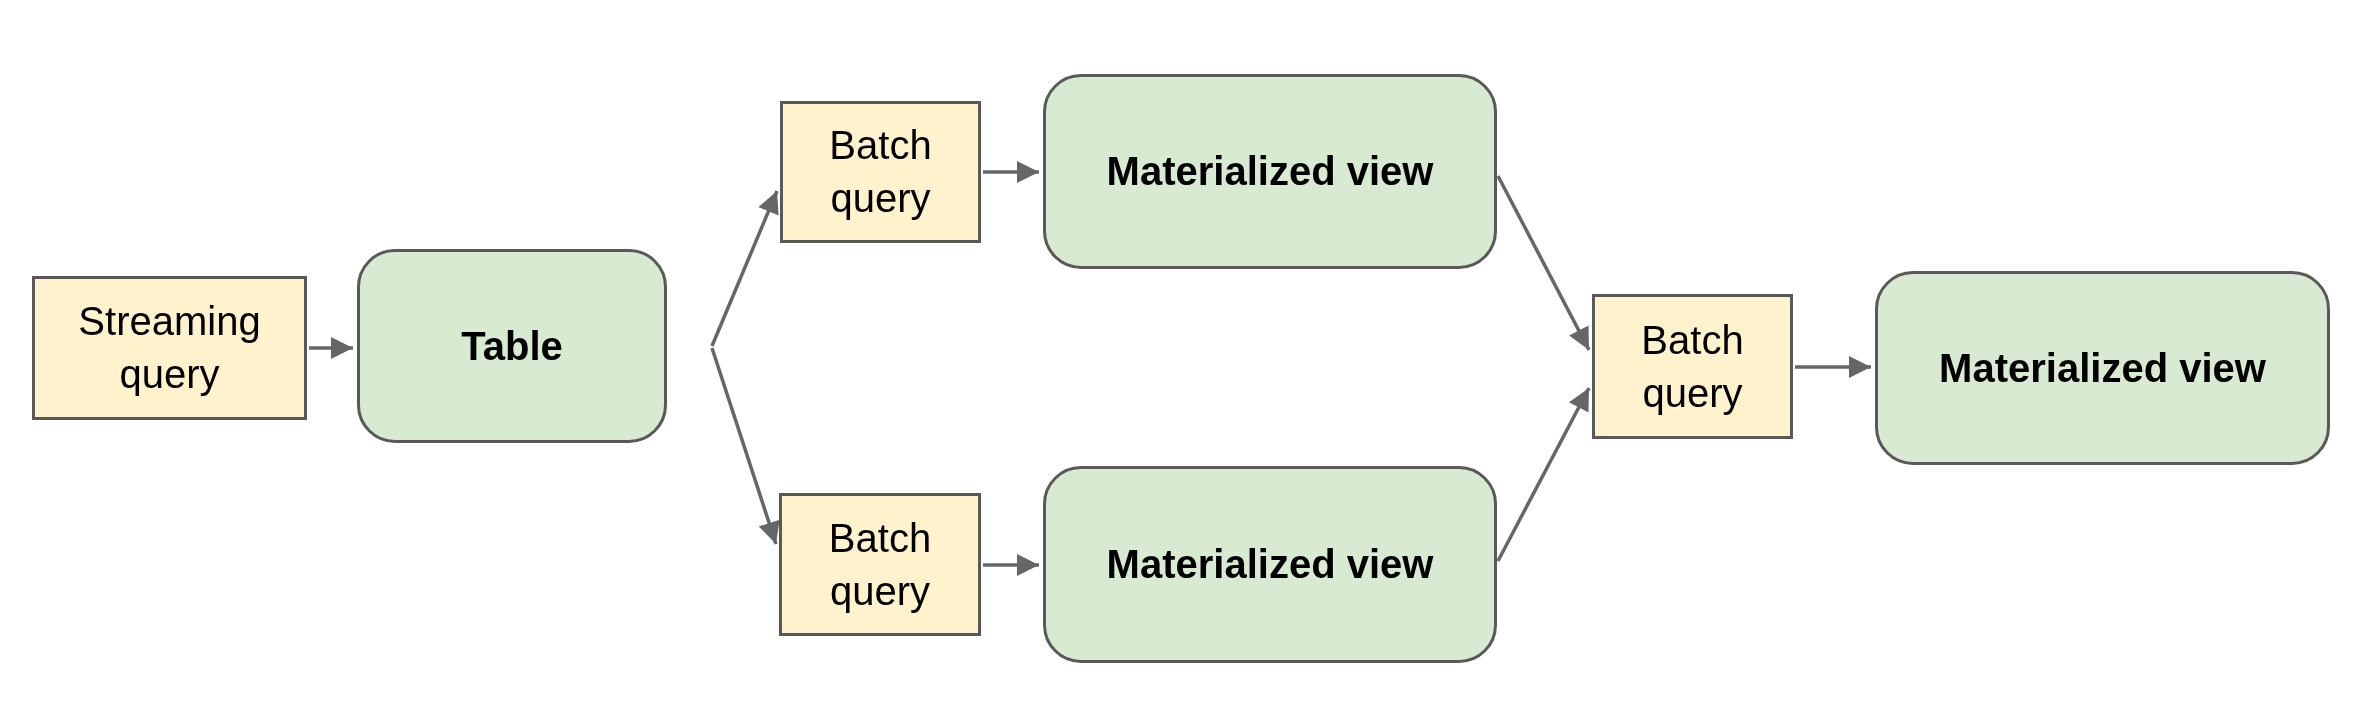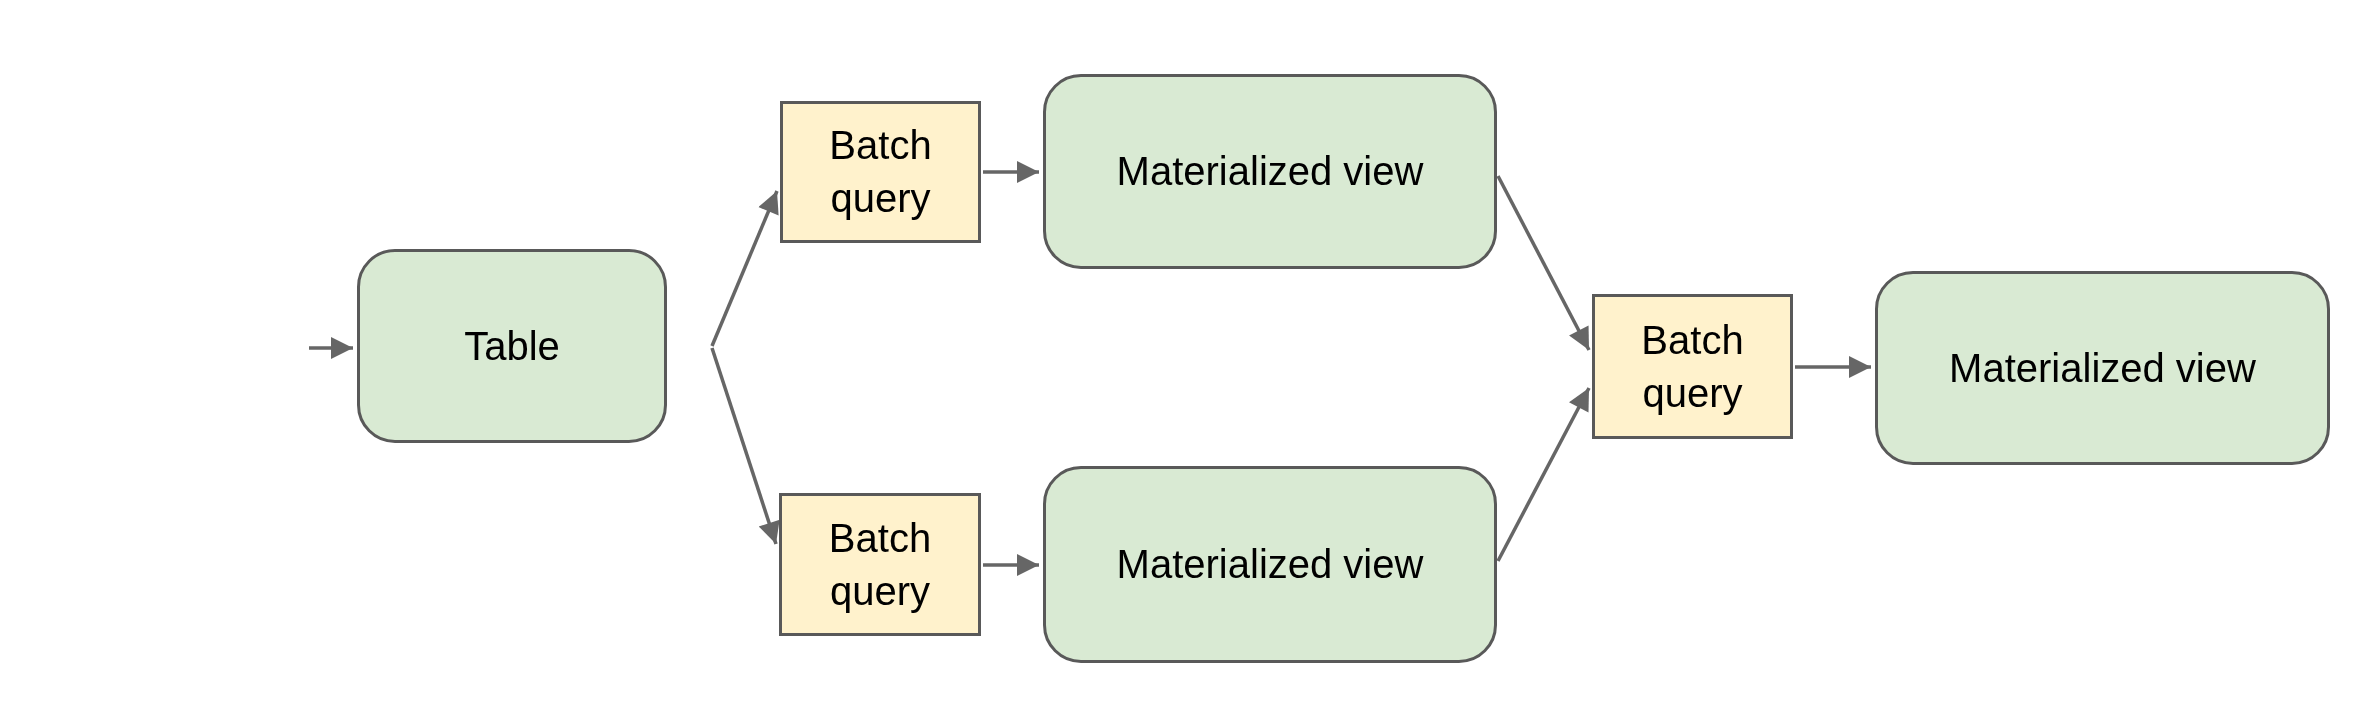--- a/index.html
+++ b/index.html
@@ -41,20 +41,21 @@
     color: var(--text, #000000);
   }
   .node--query {
     background: var(--query-fill, #fff2cc);
     border: 3px solid var(--shape-border, #595959);
   }
   .node--store {
     background: var(--store-fill, #d9ead3);
     border: 3px solid var(--shape-border, #595959);
     border-radius: 38px;
+    font-weight: bold;
   }
   .label { padding: 0 12px; }
 
   
   .n-streaming    { left: 32px;   top: 276px; width: 275px; height: 144px; }
   .n-table        { left: 357px;  top: 249px; width: 310px; height: 194px; }
   .n-batch-top    { left: 780px;  top: 101px; width: 201px; height: 142px; }
   .n-mv-top       { left: 1043px; top: 74px;  width: 454px; height: 195px; }
   .n-batch-bottom { left: 779px;  top: 493px; width: 202px; height: 143px; }
   .n-mv-bottom    { left: 1043px; top: 466px; width: 454px; height: 197px; }
@@ -75,20 +76,23 @@
     <line x1="309" y1="348" x2="353" y2="348" marker-end="url(#ah)"></line>
     <line x1="712" y1="346" x2="777" y2="191" marker-end="url(#ah)"></line>
     <line x1="983" y1="172" x2="1039" y2="172" marker-end="url(#ah)"></line>
     <line x1="712" y1="348" x2="776" y2="544" marker-end="url(#ah)"></line>
     <line x1="983" y1="565" x2="1039" y2="565" marker-end="url(#ah)"></line>
     <line x1="1498" y1="176" x2="1589" y2="350" marker-end="url(#ah)"></line>
     <line x1="1498" y1="561" x2="1589" y2="388" marker-end="url(#ah)"></line>
     <line x1="1795" y1="367" x2="1871" y2="367" marker-end="url(#ah)"></line>
   </svg>
 
+  <div class="node node--query n-streaming">
+    <span class="label">Streaming query</span>
+  </div>
 
   <div class="node node--store n-table">
     <span class="label">Table</span>
   </div>
 
   <div class="node node--query n-batch-top">
     <span class="label">Batch query</span>
   </div>
 
   <div class="node node--store n-mv-top">

